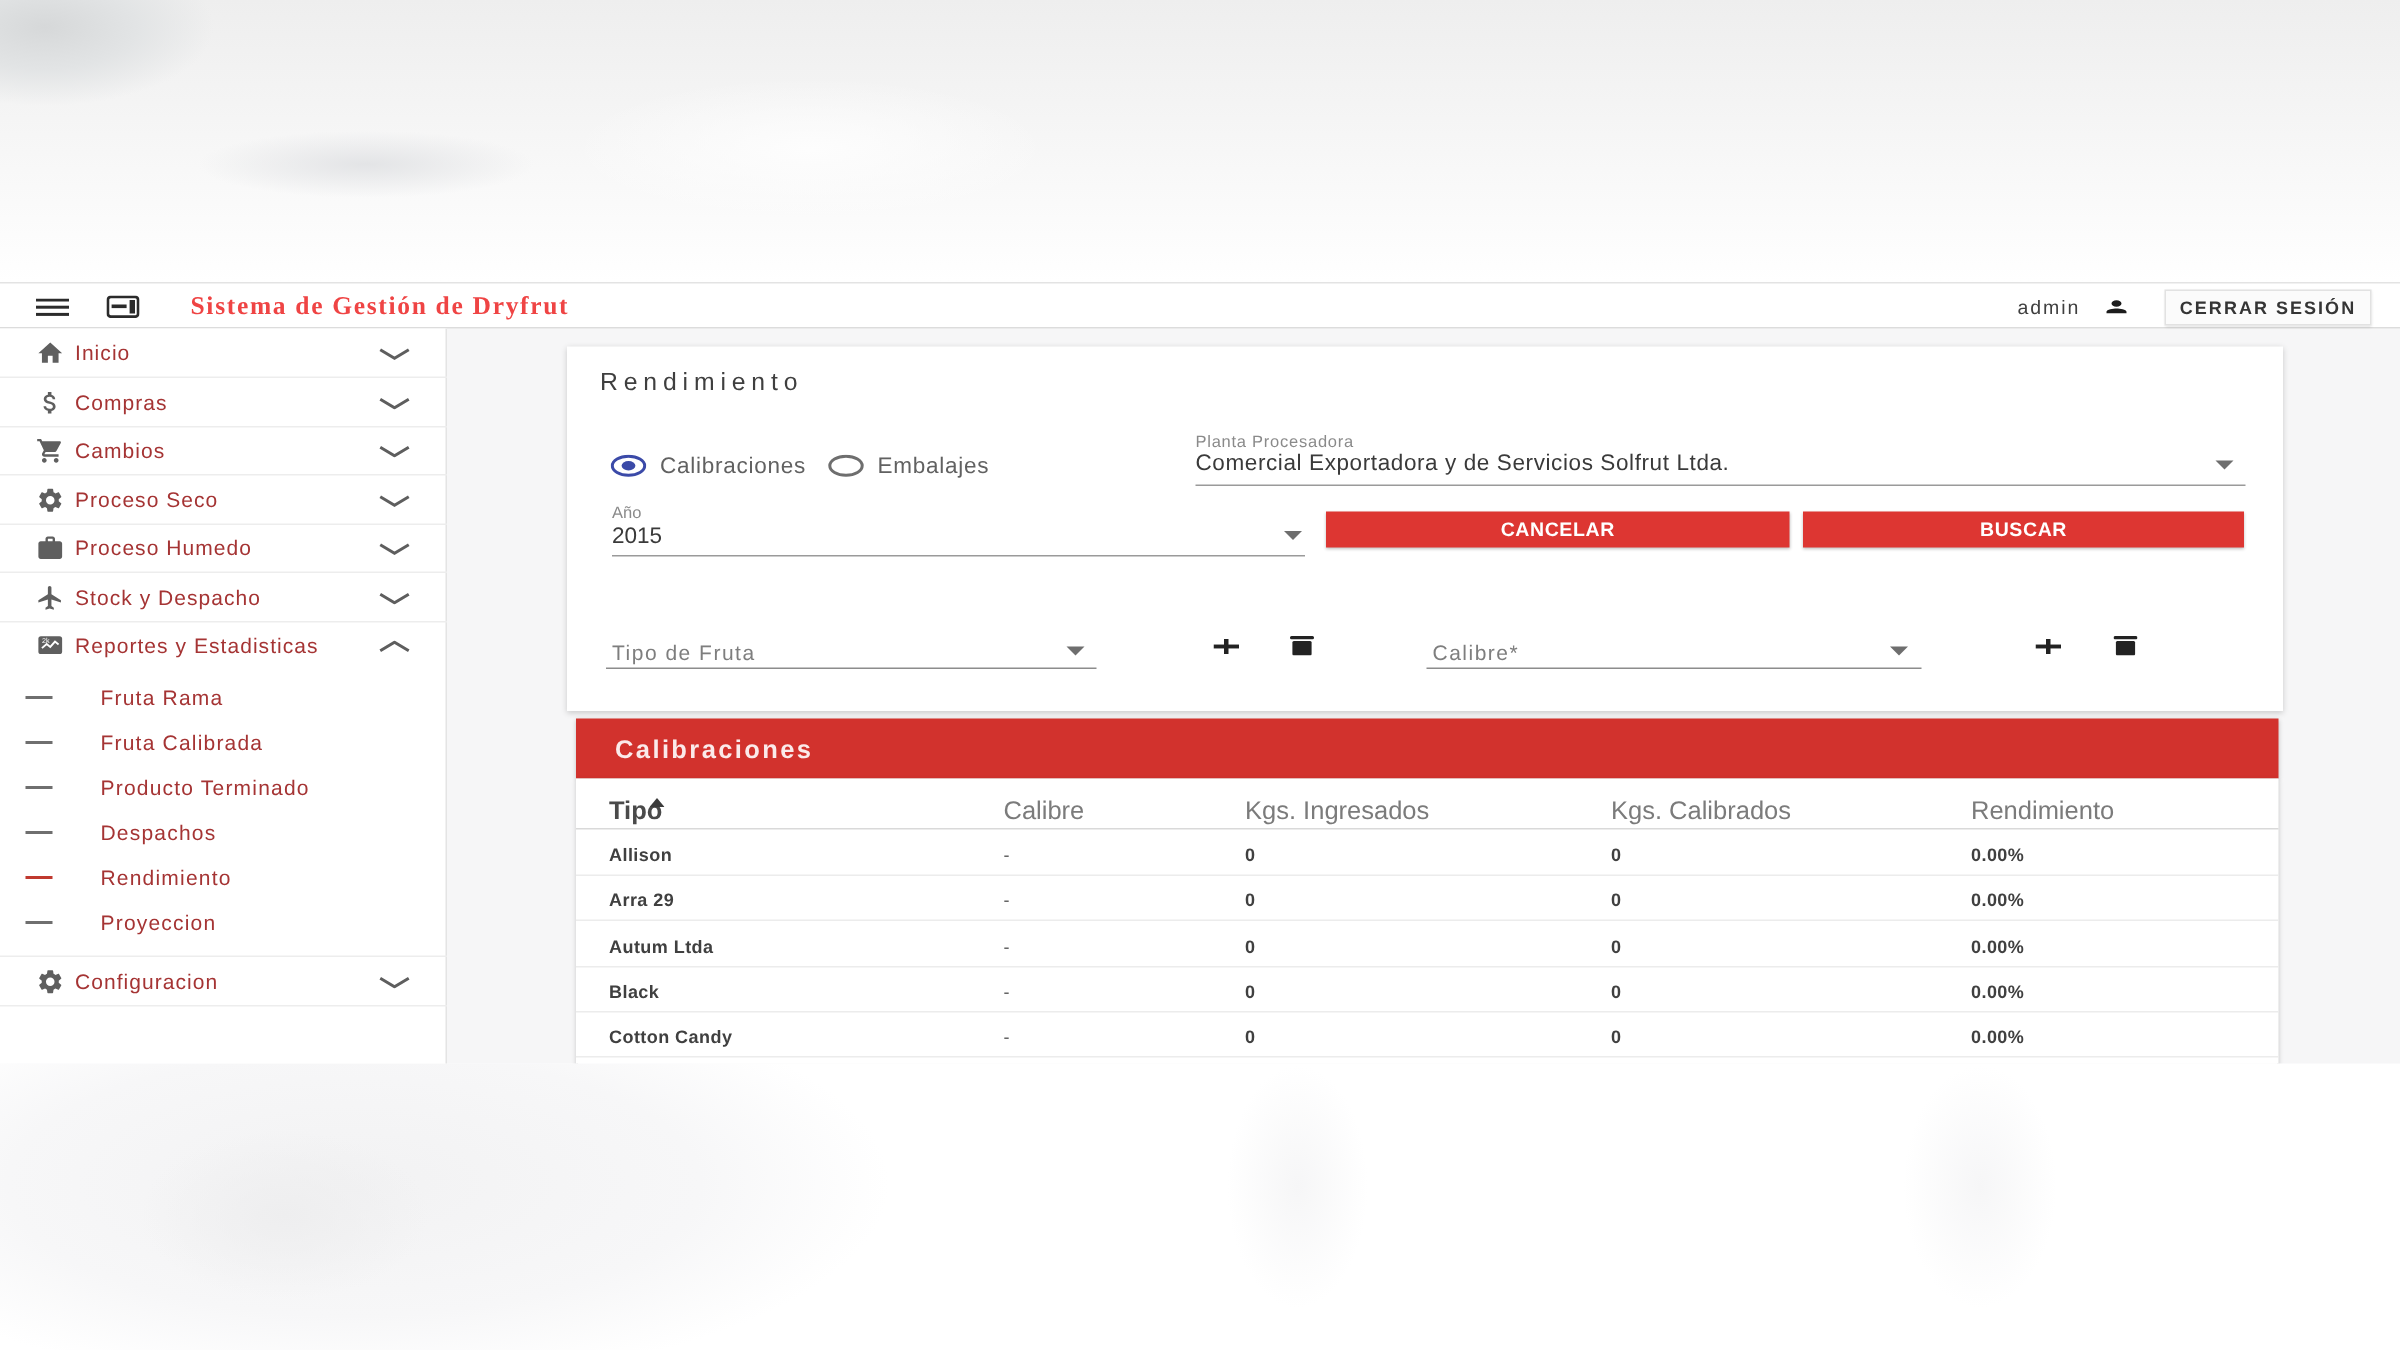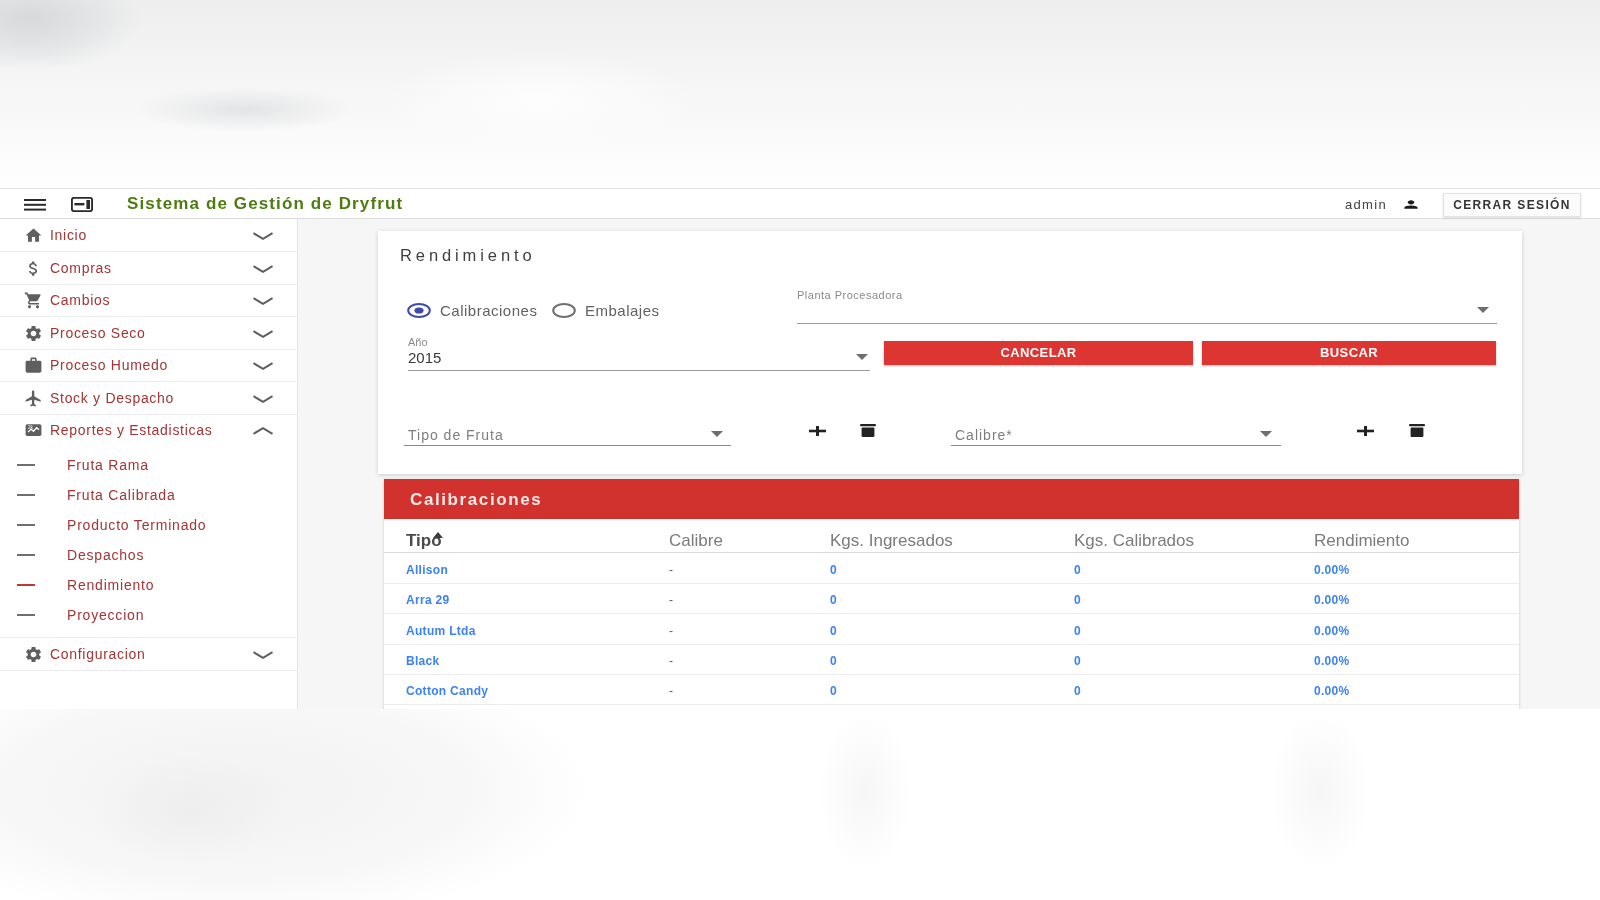--- a/index.html
+++ b/index.html
@@ -31,21 +31,21 @@
   background:#ffffff; box-shadow:0 1px 3px rgba(0,0,0,0.18); }
 .lbl { position:absolute; font-size:11px; color:#8a8a8a; }
 .val { position:absolute; font-size:15px; color:#3a3a3a; }
 .uline { position:absolute; height:1px; background:#9a9a9a; }
 .btn { position:absolute; height:24px; background:#dd3632; color:#ffffff;
   font-size:13px; font-weight:bold; text-align:center; line-height:24px;
   letter-spacing:0.4px; box-shadow:0 1px 2px rgba(0,0,0,0.25); }
 .arrow { position:absolute; width:0; height:0; border-left:6px solid transparent;
   border-right:6px solid transparent; border-top:6px solid #6e6e6e; }
 .th { position:absolute; font-size:17px; color:#7b7b7b; font-weight:bold; }
-.td { position:absolute; font-size:12px; color:#3b82f6; font-weight:bold; letter-spacing:0.3px; }
+.td { position:absolute; font-size:12px; color:#404040; font-weight:bold; letter-spacing:0.3px; }
 .rowline { position:absolute; left:0; width:1135px; height:1px; background:#ececec; }
 </style>
 </head>
 <body>
 <div id="bgtop"></div>
 <div style="position:absolute;left:0;top:0;width:260px;height:140px;
   background:radial-gradient(ellipse 150px 70px at 30px 18px, #d6d8d9 0%, #e2e4e5 40%, rgba(240,241,242,0) 75%);"></div>
 <div style="position:absolute;left:100px;top:60px;width:320px;height:90px;
   background:radial-gradient(ellipse 140px 28px at 45% 55%, #e3e4e6 0%, rgba(240,240,242,0) 80%);"></div>
 <div style="position:absolute;left:330px;top:30px;width:420px;height:140px;
@@ -65,21 +65,21 @@
     <svg class="abs" style="left:24px;top:10px" width="22" height="12" viewBox="0 0 22 12">
       <rect x="0" y="0" width="22" height="2" fill="#2b2b2b"></rect>
       <rect x="0" y="4.8" width="22" height="2" fill="#2b2b2b"></rect>
       <rect x="0" y="9.6" width="22" height="2" fill="#2b2b2b"></rect>
     </svg>
     <svg class="abs" style="left:71px;top:8px" width="22" height="15" viewBox="0 0 22 15">
       <rect x="0.9" y="0.9" width="20.2" height="13.2" rx="2" fill="none" stroke="#2b2b2b" stroke-width="1.9"></rect>
       <rect x="3.4" y="6" width="10" height="2.4" fill="#2b2b2b"></rect>
       <rect x="15.4" y="3" width="3.6" height="9" fill="#2b2b2b"></rect>
     </svg>
-    <div class="abs" style="left:127px;top:5px;font-size:17px;font-weight:bold;color:#4d7c0f;letter-spacing:1.12px;">Sistema de Gestión de Dryfrut</div>
+    <div class="abs" style="left:127px;top:5px;font-size:17px;font-weight:bold;color:#ef4444;letter-spacing:1.12px;font-family:Liberation Serif, serif;">Sistema de Gestión de Dryfrut</div>
     <div class="abs" style="left:1345px;top:8px;font-size:13px;color:#3f3f3f;letter-spacing:1.3px;">admin</div>
     <svg class="abs" style="left:1401px;top:9px" width="20" height="13" viewBox="0 0 24 24" preserveAspectRatio="none">
       <path fill="#1c1c1c" d="M12 12c2.21 0 4-1.79 4-4s-1.79-4-4-4-4 1.79-4 4 1.79 4 4 4zm0 2c-2.67 0-8 1.34-8 4v2h16v-2c0-2.66-5.33-4-8-4z"></path>
     </svg>
     <div class="abs" style="left:1443px;top:4px;width:138px;height:24px;background:#fbfbfb;border:1px solid #e2e2e2;box-shadow:0 1px 2px rgba(0,0,0,0.12);text-align:center;line-height:22px;font-size:12px;font-weight:bold;color:#353535;letter-spacing:1.35px;">CERRAR SESIÓN</div>
   </div>
 
   <div id="sidebar">
       <div class="navrow" style="top:0px;">
         <svg class="icn" style="top:7px" width="19" height="19" viewBox="0 0 24 24">
@@ -179,20 +179,21 @@
       <ellipse cx="12" cy="7.5" rx="10.8" ry="6.4" fill="none" stroke="#3b4aa8" stroke-width="2"></ellipse>
       <ellipse cx="12" cy="7.5" rx="4.6" ry="3.1" fill="#3b4aa8"></ellipse>
     </svg>
     <div class="abs" style="left:62px;top:71px;font-size:15px;color:#616161;letter-spacing:0.5px;">Calibraciones</div>
     <svg class="abs" style="left:174px;top:72px" width="24" height="15" viewBox="0 0 24 15">
       <ellipse cx="12" cy="7.5" rx="10.8" ry="6.4" fill="none" stroke="#6e6e6e" stroke-width="2"></ellipse>
     </svg>
     <div class="abs" style="left:207px;top:71px;font-size:15px;color:#616161;letter-spacing:0.5px;">Embalajes</div>
 
     <div class="lbl" style="left:419px;top:58px;letter-spacing:0.5px;">Planta Procesadora</div>
+    <div class="val" style="left:419px;top:69px;letter-spacing:0.4px;">Comercial Exportadora y de Servicios Solfrut Ltda.</div>
     <div class="uline" style="left:419px;top:92px;width:700px;"></div>
     <div class="arrow" style="left:1099px;top:76px;"></div>
 
     <div class="lbl" style="left:30px;top:105px;">Año</div>
     <div class="val" style="left:30px;top:118px;">2015</div>
     <div class="uline" style="left:30px;top:139px;width:462px;"></div>
     <div class="arrow" style="left:478px;top:123px;"></div>
 
     <div class="btn" style="left:506px;top:110px;width:309px;">CANCELAR</div>
     <div class="btn" style="left:824px;top:110px;width:294px;">BUSCAR</div>

